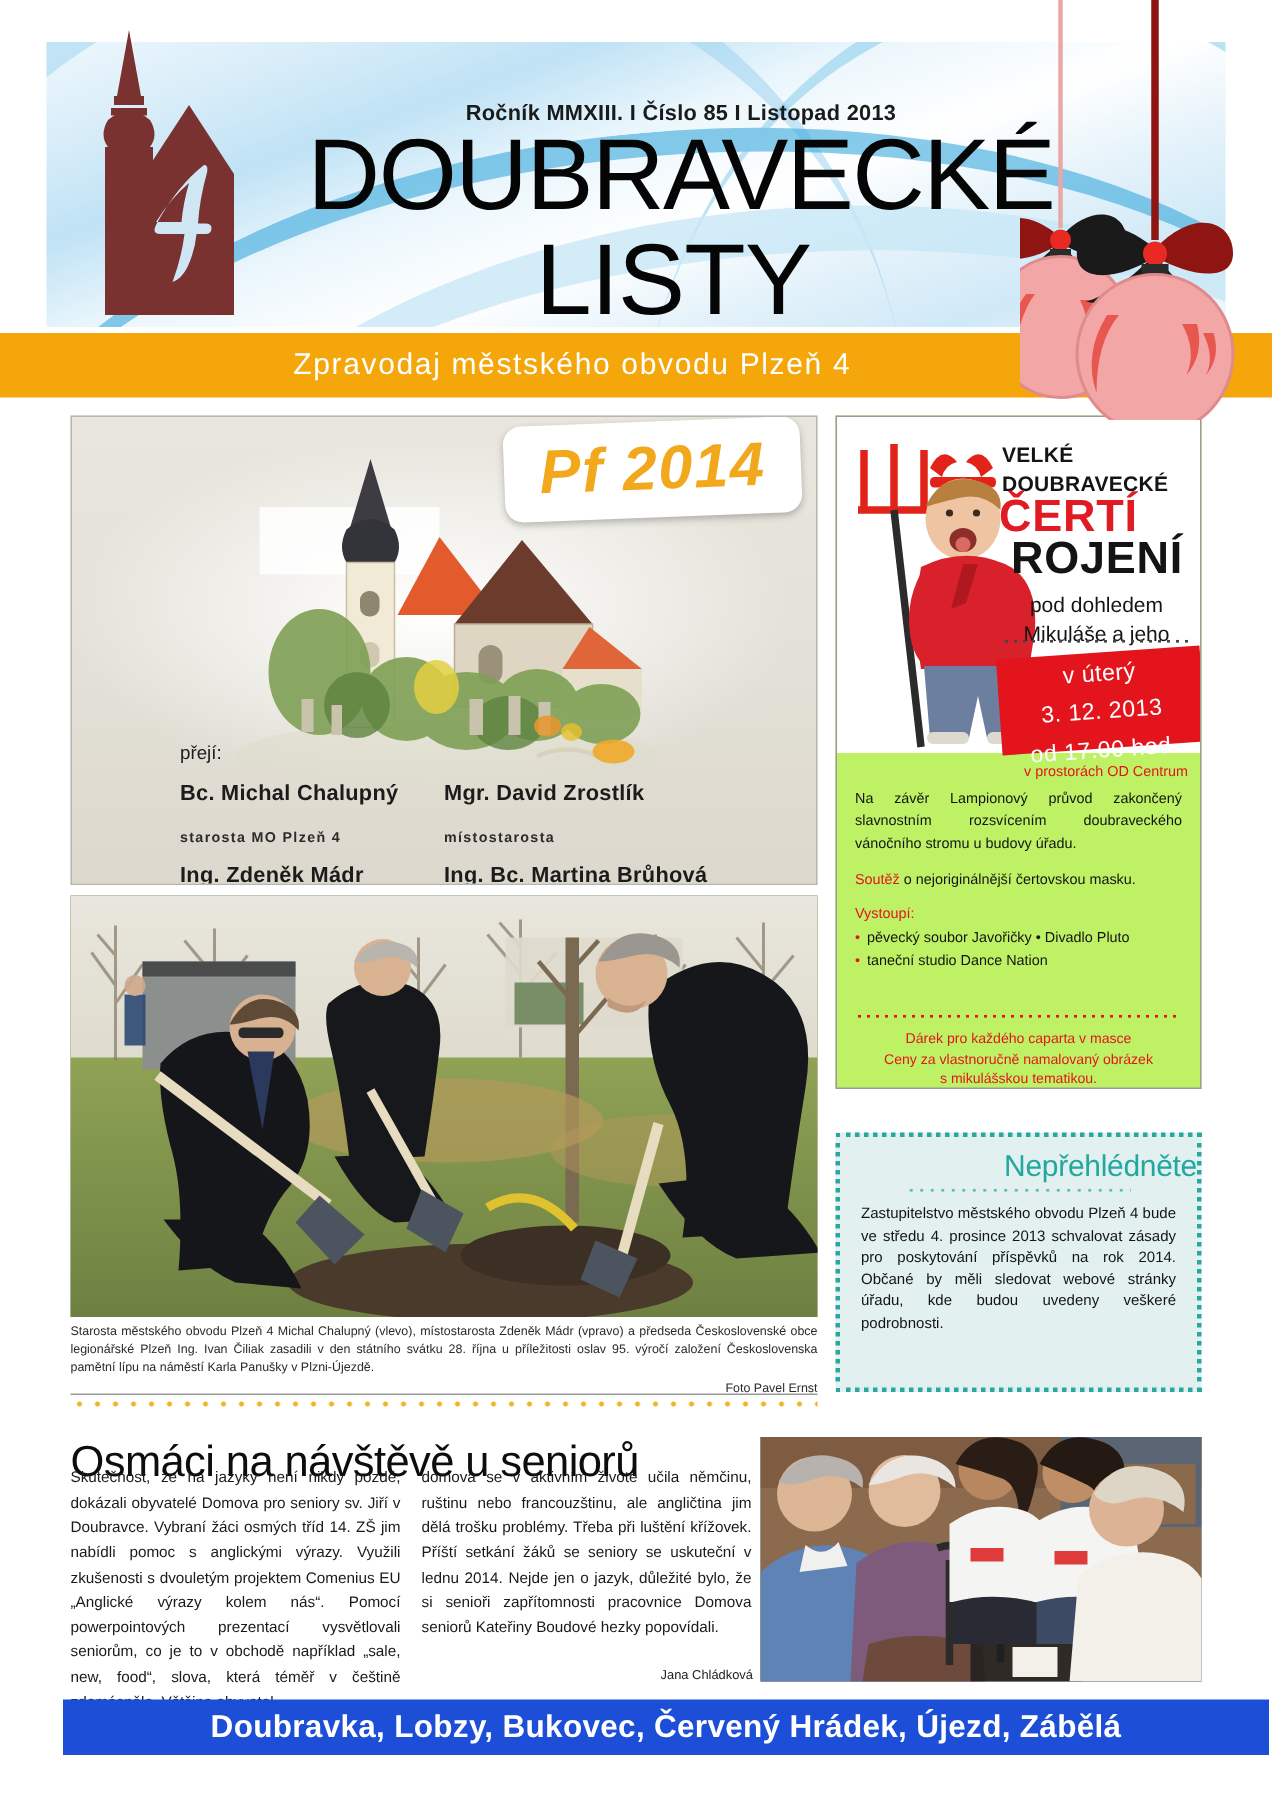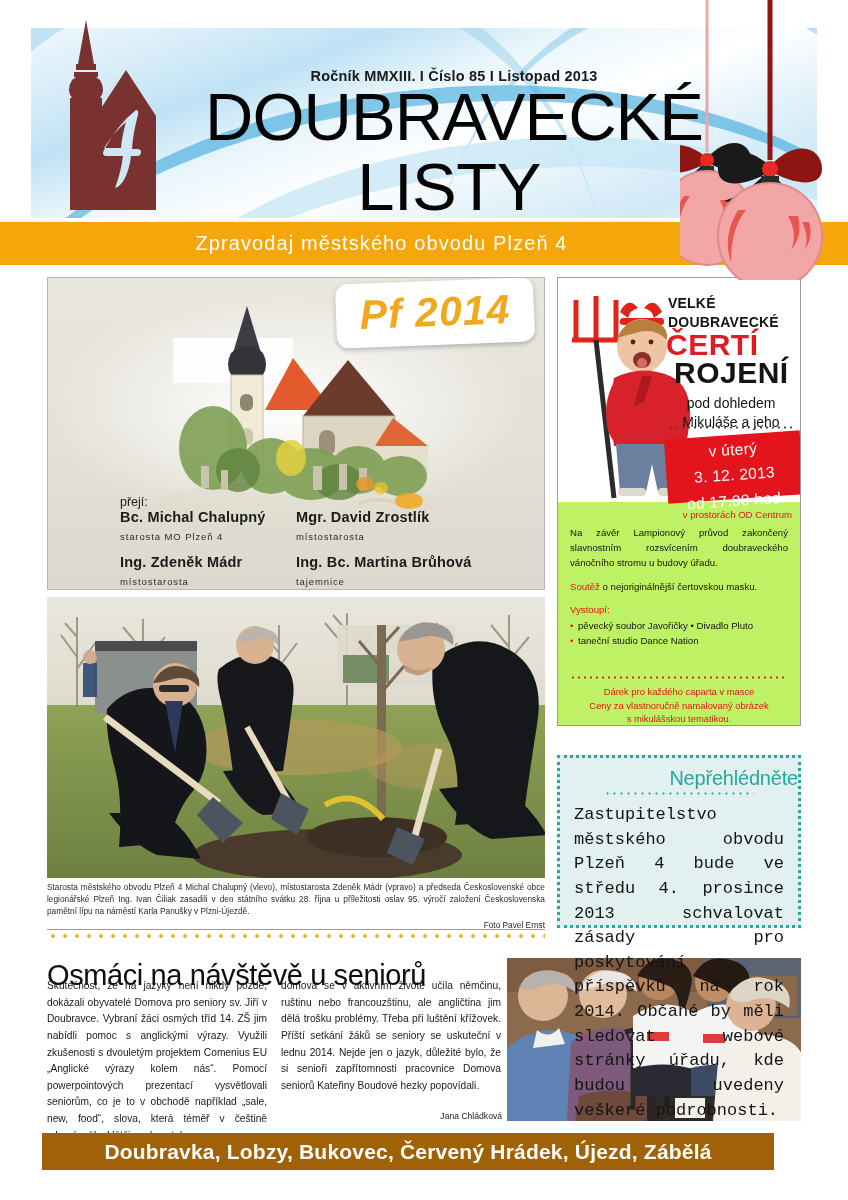--- a/index.html
+++ b/index.html
@@ -184,24 +184,24 @@
     letter-spacing: 1px;
   }
   .church { position: absolute; left: 95px; top: 20px; width: 300px; height: 235px; z-index:2;}
 
   .greet {
     position: absolute;
     left: 72px; top: 217px;
     z-index: 4;
     color: #1b1b1b;
   }
-  .greet .preji { font-size: 12.5px; margin-bottom: 0; }
+  .greet .preji { font-size: 12.5px; margin-bottom: 12px; }
   .greet-grid { display: grid; grid-template-columns: 176px 200px; row-gap: 12px; }
   .greet .nm { font-size: 14.5px; font-weight: bold; letter-spacing: .2px; white-space: nowrap; }
-  .greet .fn { font-size: 9.5px; letter-spacing: .9px; font-weight: normal; color: #2b2b2b; margin-top: 6px;}
+  .greet .fn { font-size: 9.5px; letter-spacing: .9px; font-weight: bold; color: #2b2b2b; margin-top: 16px;}
 
   
   .photo1 {
     position: absolute;
     left: 47px; top: 597px;
     width: 498px; height: 281px;
     overflow: hidden;
     background: #6d7a55;
   }
   .cap1 {
@@ -358,33 +358,32 @@
     color: #23a8a0;
     letter-spacing: -.2px;
   }
   .notice .ndots {
     margin: 2px auto 0 auto; width: 150px; height: 3px;
     background-image: radial-gradient(circle, #5cbdb6 1px, rgba(0,0,0,0) 1.2px);
     background-size: 7px 3px; background-repeat: repeat-x;
   }
   .notice p {
     margin: 8px 14px 0 14px;
-    font-size: 17px;
+    font-size: 10px;
     line-height: 1.45;
     color: #141414;
     text-align: justify;
-    font-family: Liberation Mono, monospace;
   }
 
   
   .footer-bar {
     position: absolute;
     left: 42px; top: 1133px;
-    width: 732px; height: 37px;
-    background: #a16207;
+    width: 804px; height: 37px;
+    background: #1d4ed8;
   }
   .footer-bar span {
     display: block;
     text-align: center;
     padding-top: 7px;
     font-size: 21px;
     font-weight: bold;
     color: #ffffff;
     letter-spacing: .2px;
   }

